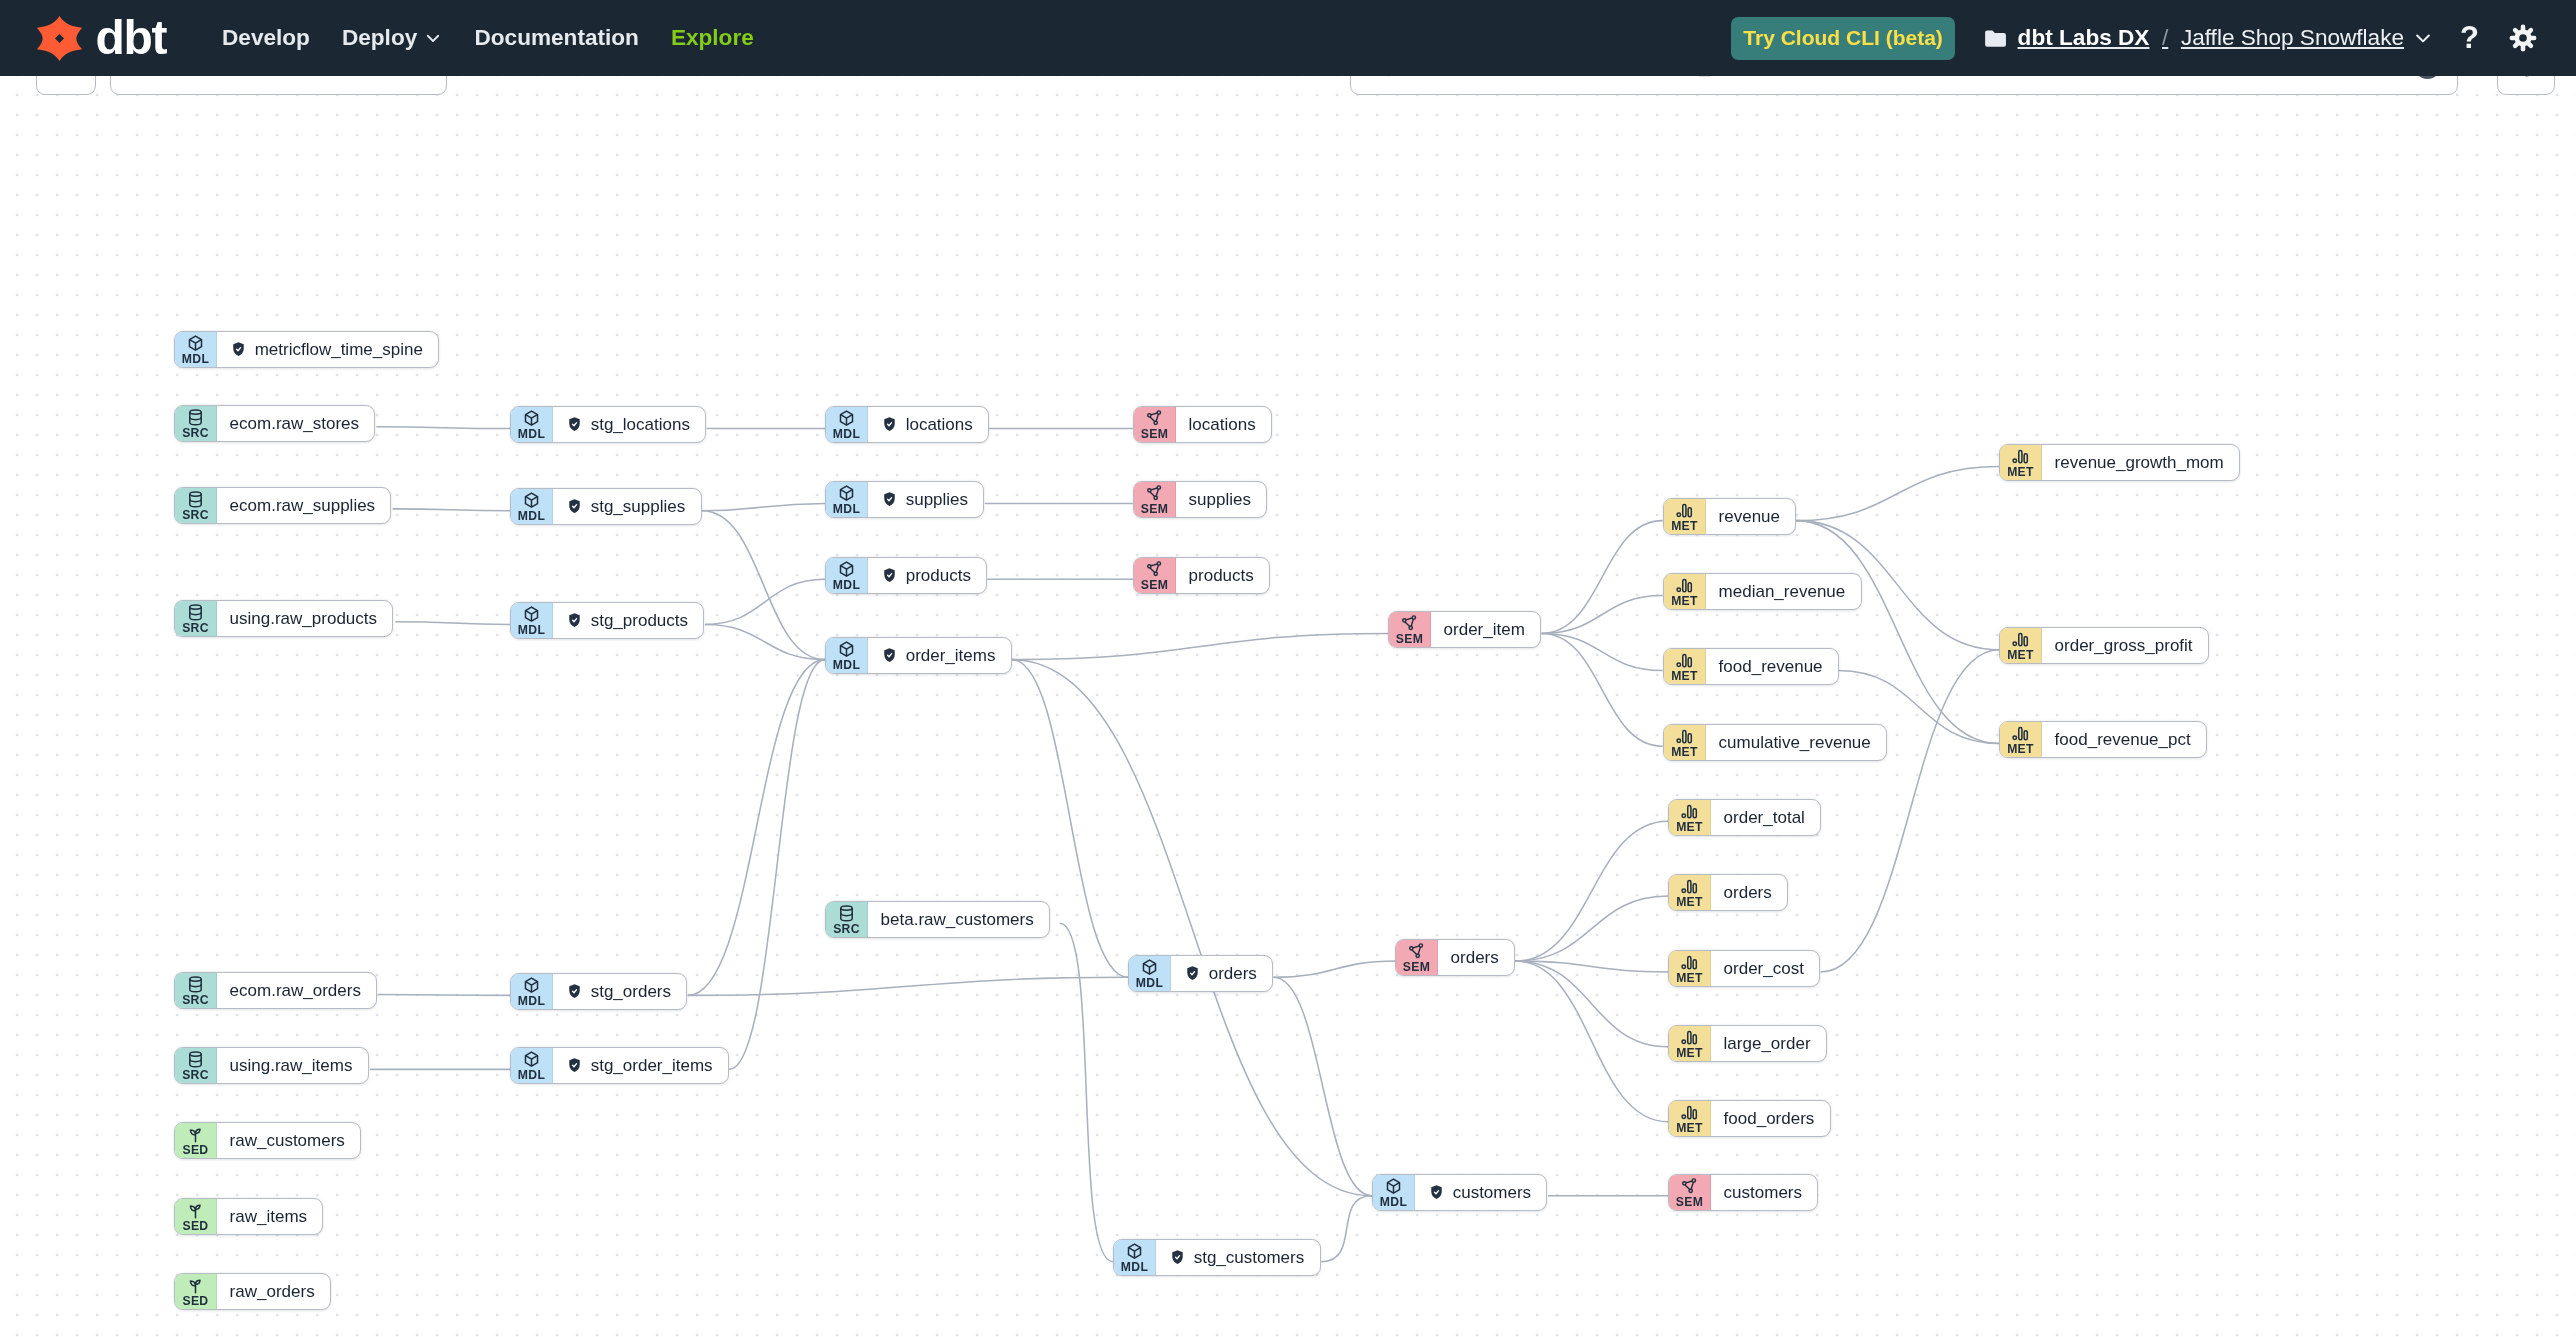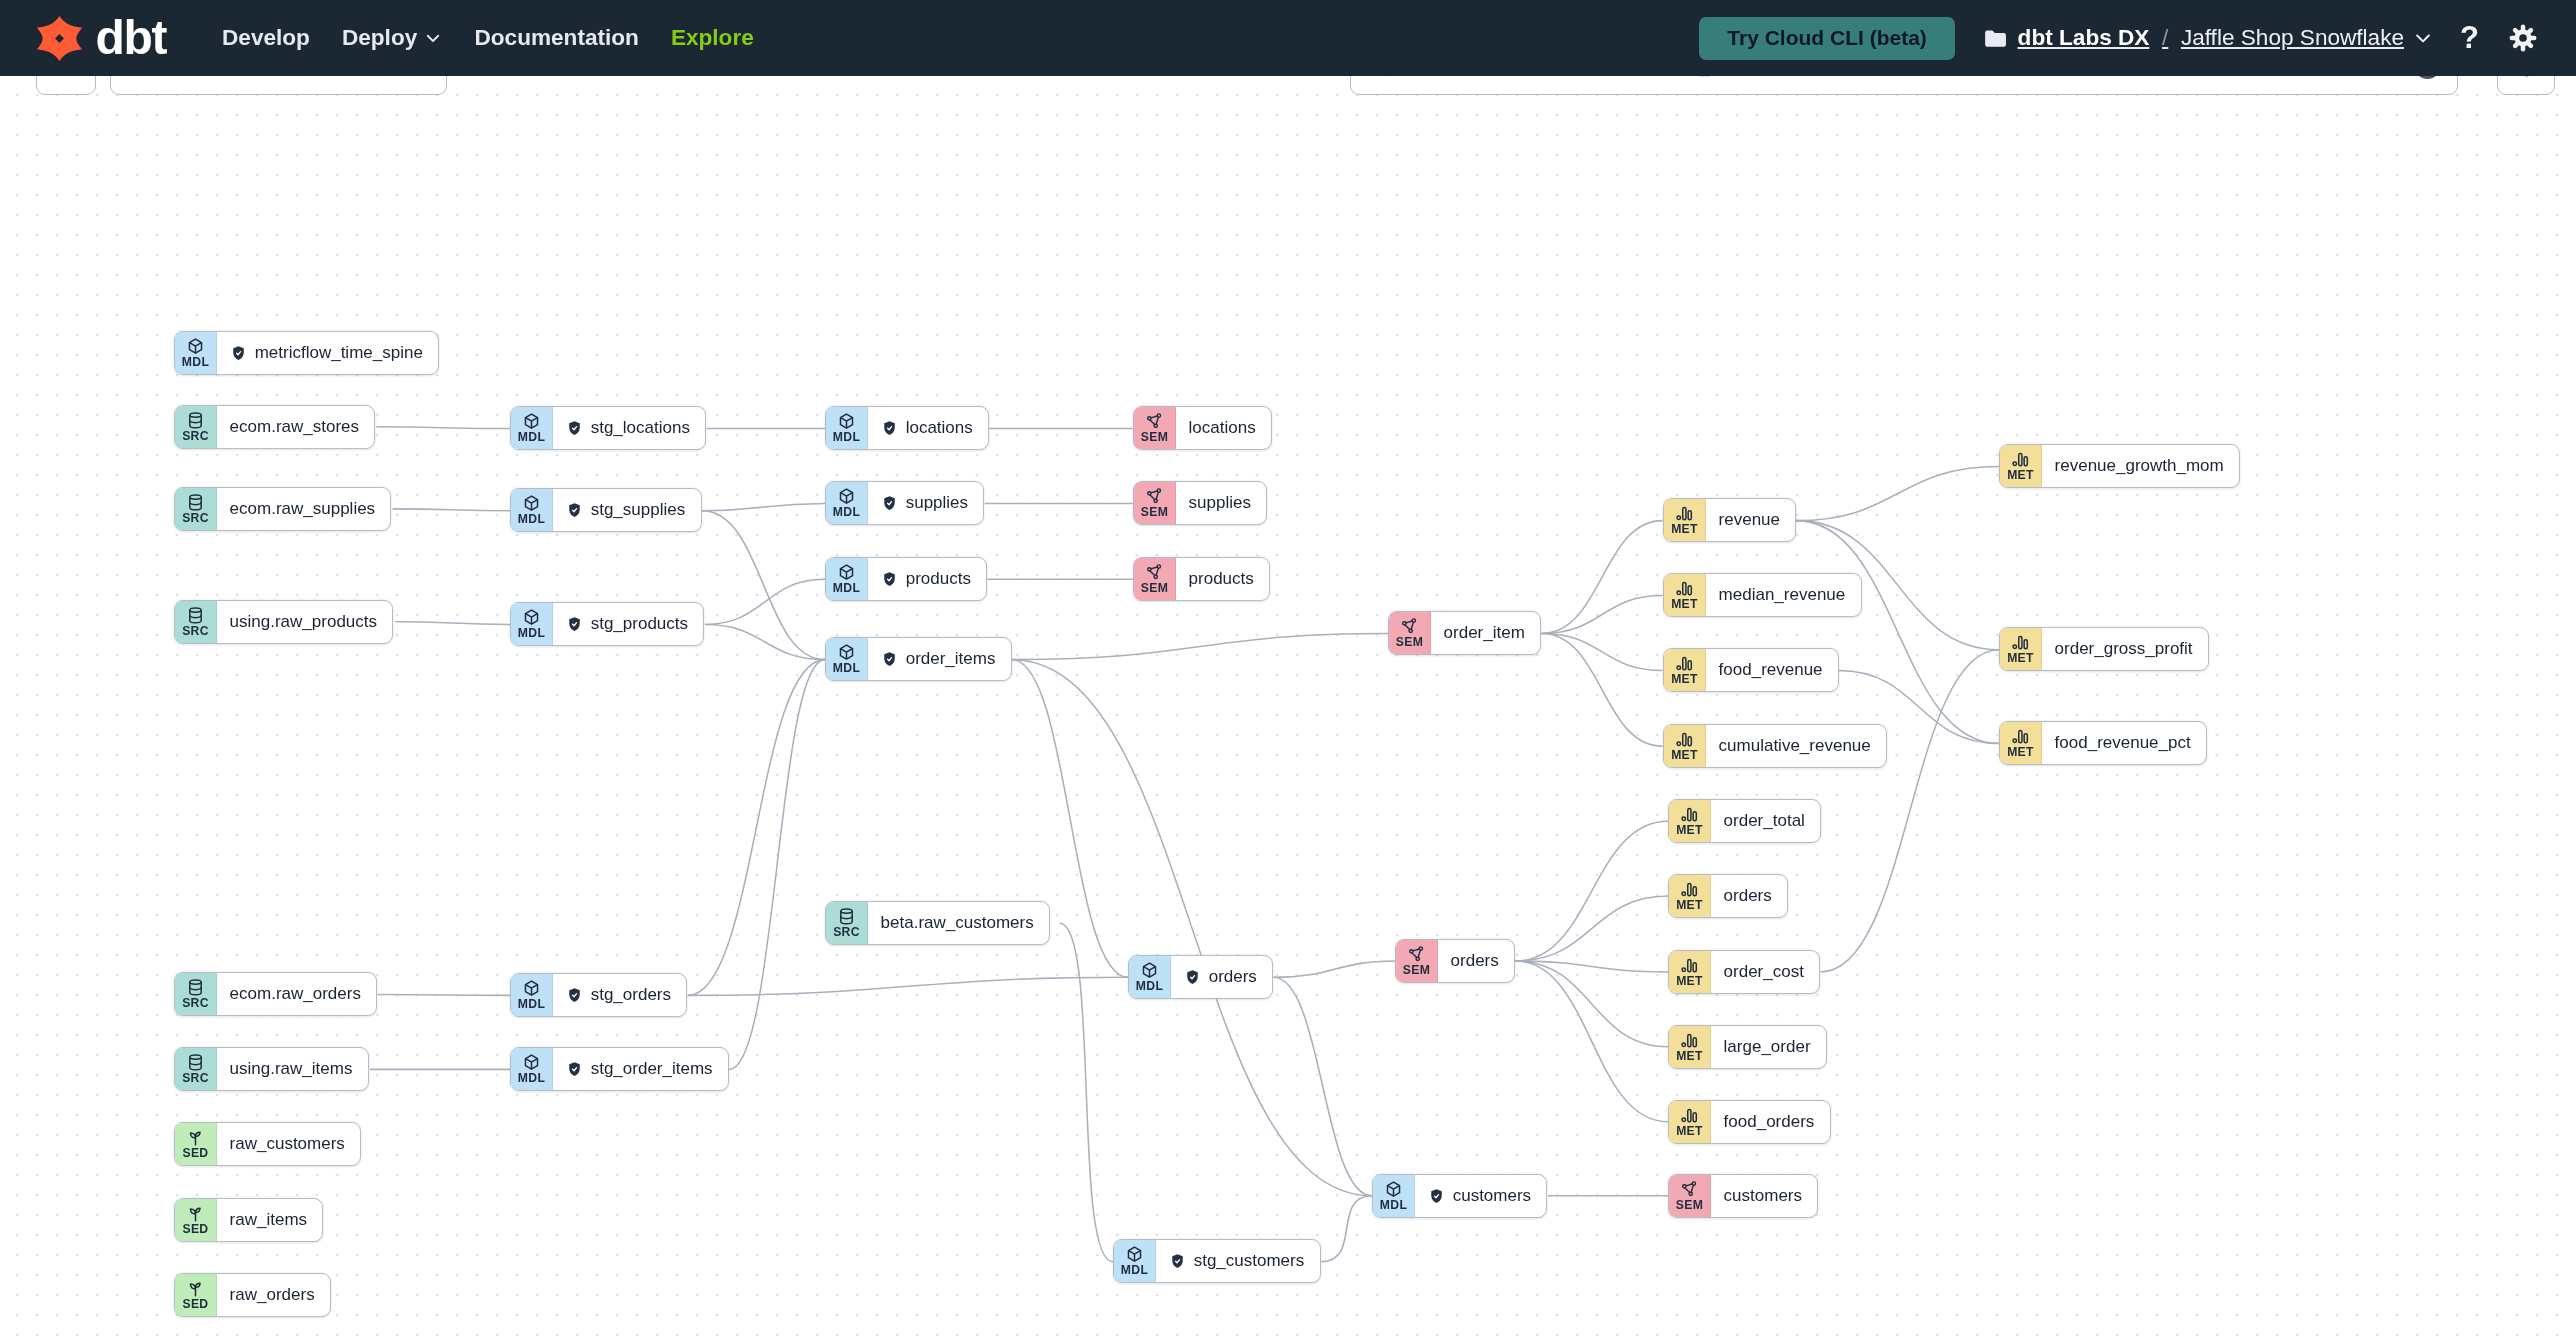--- a/index.html
+++ b/index.html
@@ -14,22 +14,22 @@
     background:#1b2732;display:flex;align-items:center;
     box-sizing:border-box;padding:0 36px;z-index:50;
   }
   .logo{display:flex;align-items:center;gap:12.6px;}
   .logo-word{color:#fff;font-weight:800;font-size:48px;letter-spacing:-1.4px;line-height:1;}
   .nav-menu{display:flex;align-items:center;margin-left:56px;gap:32px;}
   .nav-item{color:#e6eaee;font-size:22.6px;font-weight:600;display:flex;align-items:center;gap:7.2px;cursor:pointer;}
   .nav-item.active{color:#84cc16;font-weight:700;}
   .nav-right{margin-left:auto;display:flex;align-items:center;gap:27px;}
   .cta-btn{
-    background:#377e7b;color:#0f172a;font-size:21px;font-weight:600;
-    border:none;border-radius:7.2px;height:43px;padding:0 28px;
+    background:#377e7b;color:#fde047;font-size:21px;font-weight:600;
+    border:none;border-radius:7.2px;height:43px;padding:0 12px;
     display:flex;align-items:center;cursor:pointer;font-family:"Liberation Sans",sans-serif;
   }
   .account-crumb{display:flex;align-items:center;gap:12.6px;color:#e6eaee;font-size:22.6px;text-decoration:underline;}
   .account-name{color:#fff;font-weight:700;display:flex;align-items:center;gap:10.8px;}
   .crumb-sep{color:#8d98a5;}
   .project-name{display:flex;align-items:center;gap:9px;color:#eef1f4;font-weight:500;cursor:pointer;}
   .nav-icon-btn{color:#f2f4f6;display:flex;align-items:center;cursor:pointer;}
   .help-q{font-size:31px;font-weight:700;color:#f2f4f6;}
   
   .canvas{
@@ -48,21 +48,21 @@
     flex:1;border:none;outline:none;font-size:19px;color:#1a2433;
     font-family:"Liberation Sans",sans-serif;background:transparent;
   }
   .search-wrap input::placeholder{color:#5b6472;}
   .info-dot{width:27px;height:27px;border-radius:50%;background:#4a5361;color:#fff;
     display:flex;align-items:center;justify-content:center;font-size:17px;font-weight:700;
     font-family:"Liberation Serif",serif;cursor:pointer;}
   .refresh-btn{left:2497px;top:36px;width:58px;height:59px;display:flex;align-items:center;justify-content:center;cursor:pointer;}
   
   .node{
-    position:absolute;height:44px;display:inline-flex;align-items:stretch;
+    position:absolute;height:37px;display:inline-flex;align-items:stretch;
     background:#fff;border:1.4px solid #b6bcc6;border-radius:9px;
     box-shadow:0 0.9px 2.7px rgba(27,39,50,.13);z-index:10;cursor:pointer;
     box-sizing:border-box;white-space:nowrap;
   }
   .badge{
     width:41px;flex:0 0 41px;display:flex;flex-direction:column;align-items:center;justify-content:center;
     border-radius:7.2px 0 0 7.2px;gap:0px;border-right:1.4px solid rgba(27,39,50,.08);
   }
   .badge .btxt{font-size:12.2px;font-weight:700;color:#1f2d3d;letter-spacing:0.3px;line-height:1.05;}
   .nlabel{display:flex;align-items:center;gap:8.1px;padding:0 15.3px 0 12.6px;font-size:17px;font-weight:500;color:#1a2433;}

